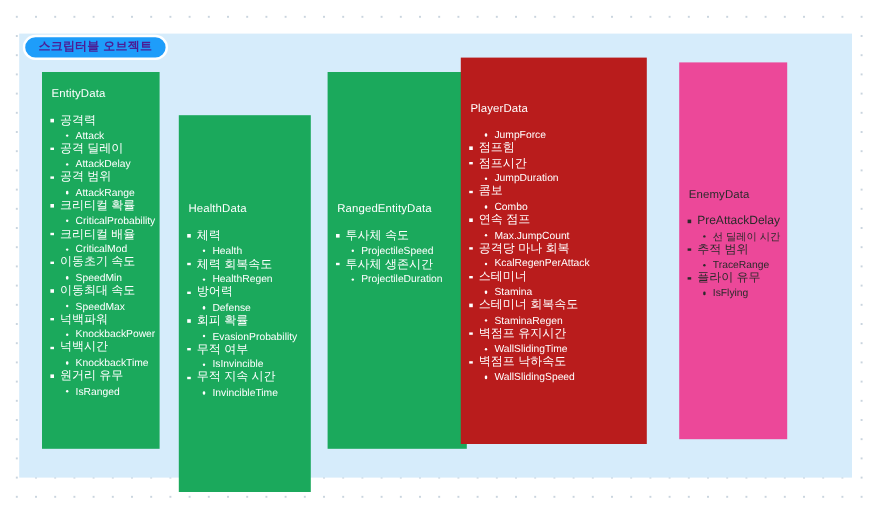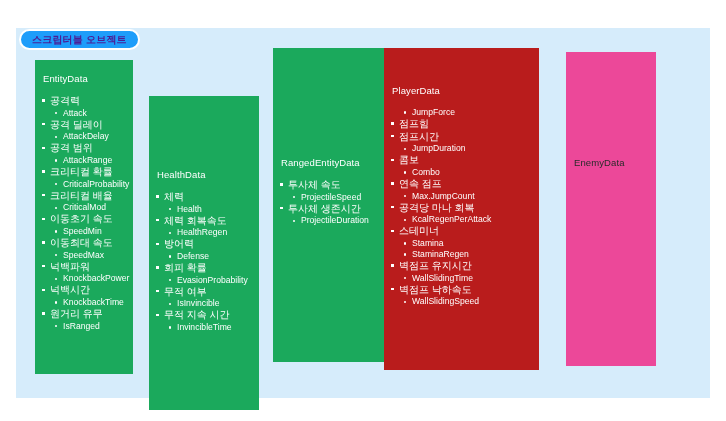--- a/index.html
+++ b/index.html
@@ -172,21 +172,21 @@
         <li class="field-item">방어력</li>
         <li class="field-item sub">Defense</li>
         <li class="field-item">회피 확률</li>
         <li class="field-item sub">EvasionProbability</li>
         <li class="field-item">무적 여부</li>
         <li class="field-item sub">IsInvincible</li>
         <li class="field-item">무적 지속 시간</li>
         <li class="field-item sub">InvincibleTime</li>
       </ul>
     </div>
-    <div class="data-column" style="left: 273px; top: 48px; width: 116px; height: 314px; background: rgb(27, 169, 92);">
+    <div class="data-column" style="left: 273px; top: 60px; width: 116px; height: 314px; background: rgb(27, 169, 92);">
       <div class="column-title" style="position: absolute; left: 8px; top: 110px;">RangedEntityData</div>
       <ul class="field-list" style="position: absolute; left: 4px; right: 2px; top: 131px;">
         <li class="field-item">투사체 속도</li>
         <li class="field-item sub">ProjectileSpeed</li>
         <li class="field-item">투사체 생존시간</li>
         <li class="field-item sub">ProjectileDuration</li>
       </ul>
     </div>
     <div class="data-column" style="left: 384px; top: 48px; width: 155px; height: 322px; background: #b91c1c;">
       <div class="column-title" style="position: absolute; left: 8px; top: 38px;">PlayerData</div>
@@ -196,23 +196,32 @@
         <li class="field-item">점프시간</li>
         <li class="field-item sub">JumpDuration</li>
         <li class="field-item">콤보</li>
         <li class="field-item sub">Combo</li>
         <li class="field-item">연속 점프</li>
         <li class="field-item sub">Max.JumpCount</li>
         <li class="field-item">공격당 마나 회복</li>
         <li class="field-item sub">KcalRegenPerAttack</li>
         <li class="field-item">스테미너</li>
         <li class="field-item sub">Stamina</li>
+        <li class="field-item">스테미너 회복속도</li>
         <li class="field-item sub">StaminaRegen</li>
         <li class="field-item">벽점프 유지시간</li>
         <li class="field-item sub">WallSlidingTime</li>
         <li class="field-item">벽점프 낙하속도</li>
         <li class="field-item sub">WallSlidingSpeed</li>
       </ul>
     </div>
     <div class="data-column dark-text" style="left: 566px; top: 52px; width: 90px; height: 314px; background: #ec4899;">
       <div class="column-title dark" style="position: absolute; left: 8px; top: 106px;">EnemyData</div>
+      <ul class="field-list" style="position: absolute; left: 4px; right: 2px; top: 127px;">
+        <li class="field-item">PreAttackDelay</li>
+        <li class="field-item sub">선 딜레이 시간</li>
+        <li class="field-item">추적 범위</li>
+        <li class="field-item sub">TraceRange</li>
+        <li class="field-item">플라이 유무</li>
+        <li class="field-item sub">IsFlying</li>
+      </ul>
     </div>
   </div>
 
 </body></html>

